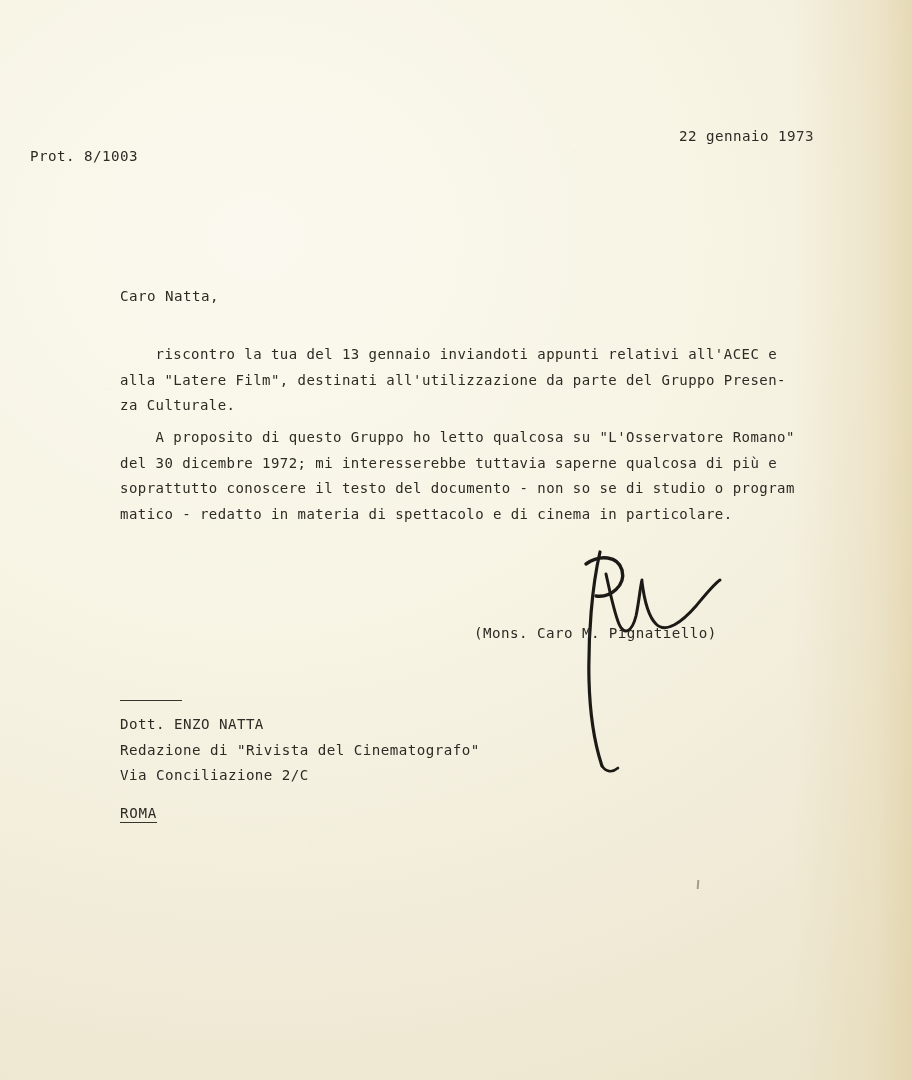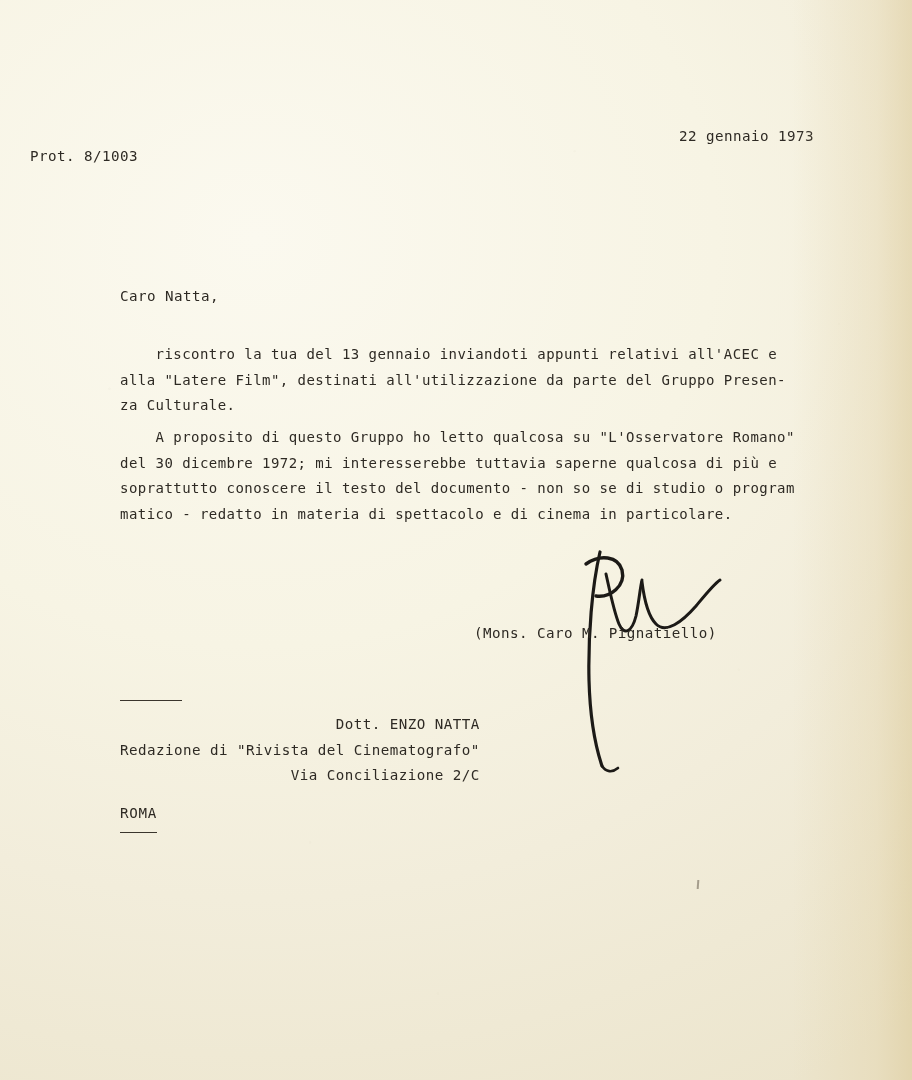--- a/index.html
+++ b/index.html
@@ -89,33 +89,32 @@
   #addressee {
     position: absolute;
     top: 712px;
     left: 120px;
     font-family: "DejaVu Sans Mono", monospace;
     font-size: 14.2px;
     letter-spacing: 0.45px;
     color: #2e2a24;
     line-height: 25.5px;
     white-space: pre;
-    text-align: right;
   }
   #city {
     position: absolute;
     top: 805px;
     left: 120px;
     font-family: "DejaVu Sans Mono", monospace;
     font-size: 14.2px;
     letter-spacing: 0.7px;
     color: #2e2a24;
     white-space: pre;
     border-bottom: 1.5px solid #3a352c;
-    padding-bottom: 11px;
+    padding-bottom: 1px;
   }
 
   
   #signature-mark {
     position: absolute;
     top: 540px;
     left: 556px;
     width: 180px;
     height: 240px;
     pointer-events: none;

